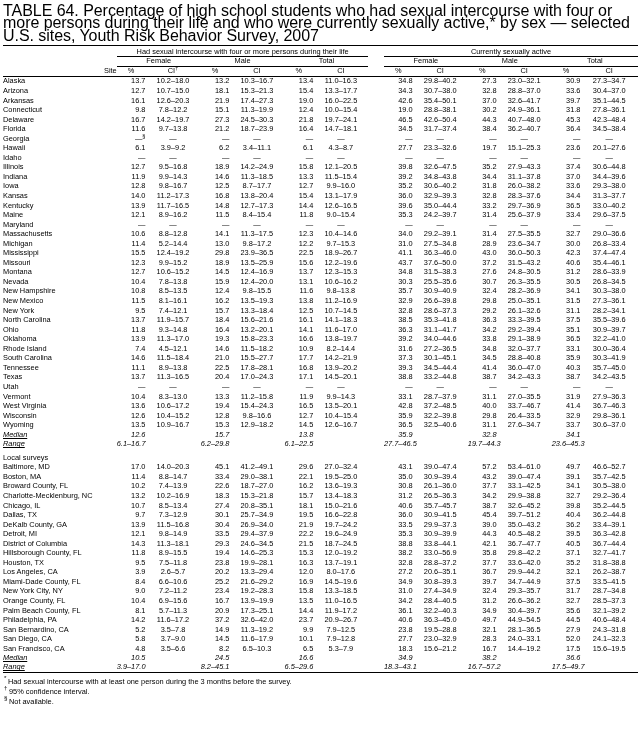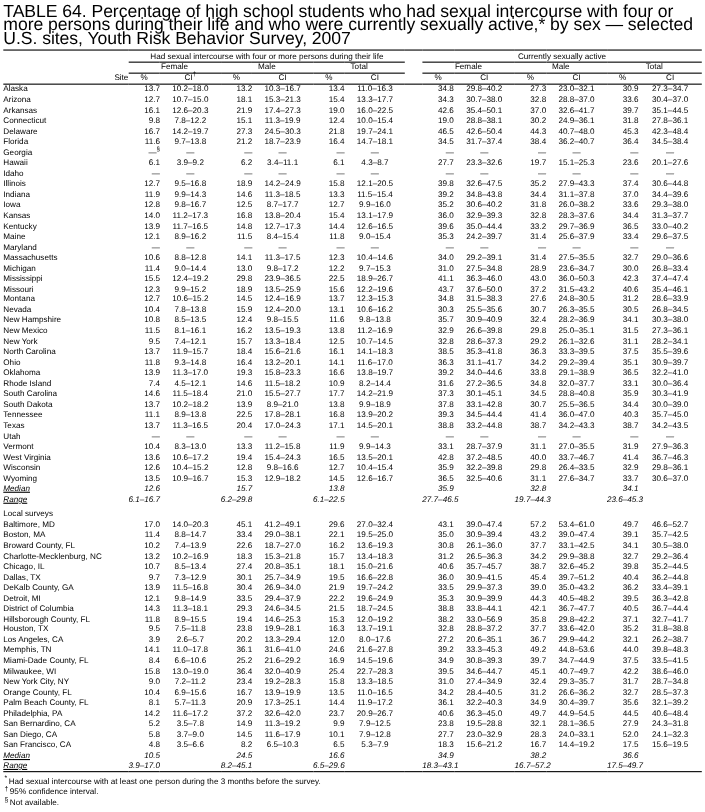--- a/index.html
+++ b/index.html
@@ -421,21 +421,21 @@
           <td class="pct">34.0</td>
           <td class="ci">29.2–39.1</td>
           <td class="pct">31.4</td>
           <td class="ci">27.5–35.5</td>
           <td class="pct bold">32.7</td>
           <td class="ci">29.0–36.6</td>
         </tr>
         <tr class="row">
           <td class="site indent">Michigan</td>
           <td class="pct">11.4</td>
-          <td class="ci">9.0–14.4</td>
+          <td class="ci">5.2–14.4</td>
           <td class="pct">13.0</td>
           <td class="ci">9.8–17.2</td>
           <td class="pct bold">12.2</td>
           <td class="ci">9.7–15.3</td>
           <td></td>
           <td class="pct">31.0</td>
           <td class="ci">27.5–34.8</td>
           <td class="pct">28.9</td>
           <td class="ci">23.6–34.7</td>
           <td class="pct bold">30.0</td>
@@ -627,36 +627,20 @@
           <td class="ci">14.2–21.9</td>
           <td></td>
           <td class="pct">37.3</td>
           <td class="ci">30.1–45.1</td>
           <td class="pct">34.5</td>
           <td class="ci">28.8–40.8</td>
           <td class="pct bold">35.9</td>
           <td class="ci">30.3–41.9</td>
         </tr>
         <tr class="row">
-          <td class="site indent">South Dakota</td>
-          <td class="pct">13.7</td>
-          <td class="ci">10.2–18.2</td>
-          <td class="pct">13.9</td>
-          <td class="ci">8.9–21.0</td>
-          <td class="pct bold">13.8</td>
-          <td class="ci">9.9–18.9</td>
-          <td></td>
-          <td class="pct">37.8</td>
-          <td class="ci">33.1–42.8</td>
-          <td class="pct">30.7</td>
-          <td class="ci">25.5–36.5</td>
-          <td class="pct bold">34.4</td>
-          <td class="ci">30.0–39.0</td>
-        </tr>
-        <tr class="row">
           <td class="site indent">Tennessee</td>
           <td class="pct">11.1</td>
           <td class="ci">8.9–13.8</td>
           <td class="pct">22.5</td>
           <td class="ci">17.8–28.1</td>
           <td class="pct bold">16.8</td>
           <td class="ci">13.9–20.2</td>
           <td></td>
           <td class="pct">39.3</td>
           <td class="ci">34.5–44.4</td>
@@ -985,68 +969,36 @@
           <td class="ci">8.0–17.6</td>
           <td></td>
           <td class="pct">27.2</td>
           <td class="ci">20.6–35.1</td>
           <td class="pct">36.7</td>
           <td class="ci">29.9–44.2</td>
           <td class="pct bold">32.1</td>
           <td class="ci">26.2–38.7</td>
         </tr>
         <tr class="row">
-          <td class="site indent">Memphis, TN</td>
-          <td class="pct">14.1</td>
-          <td class="ci">11.0–17.8</td>
-          <td class="pct">36.1</td>
-          <td class="ci">31.6–41.0</td>
-          <td class="pct bold">24.6</td>
-          <td class="ci">21.6–27.8</td>
-          <td></td>
-          <td class="pct">39.2</td>
-          <td class="ci">33.3–45.3</td>
-          <td class="pct">49.2</td>
-          <td class="ci">44.8–53.6</td>
-          <td class="pct bold">44.0</td>
-          <td class="ci">39.8–48.3</td>
-        </tr>
-        <tr class="row">
           <td class="site indent">Miami-Dade County, FL</td>
           <td class="pct">8.4</td>
           <td class="ci">6.6–10.6</td>
           <td class="pct">25.2</td>
           <td class="ci">21.6–29.2</td>
           <td class="pct bold">16.9</td>
           <td class="ci">14.5–19.6</td>
           <td></td>
           <td class="pct">34.9</td>
           <td class="ci">30.8–39.3</td>
           <td class="pct">39.7</td>
           <td class="ci">34.7–44.9</td>
           <td class="pct bold">37.5</td>
           <td class="ci">33.5–41.5</td>
         </tr>
         <tr class="row">
-          <td class="site indent">Milwaukee, WI</td>
-          <td class="pct">15.8</td>
-          <td class="ci">13.0–19.0</td>
-          <td class="pct">36.4</td>
-          <td class="ci">32.0–40.9</td>
-          <td class="pct bold">25.4</td>
-          <td class="ci">22.7–28.3</td>
-          <td></td>
-          <td class="pct">39.5</td>
-          <td class="ci">34.6–44.7</td>
-          <td class="pct">45.1</td>
-          <td class="ci">40.7–49.7</td>
-          <td class="pct bold">42.2</td>
-          <td class="ci">38.6–46.0</td>
-        </tr>
-        <tr class="row">
           <td class="site indent">New York City, NY</td>
           <td class="pct">9.0</td>
           <td class="ci">7.2–11.2</td>
           <td class="pct">23.4</td>
           <td class="ci">19.2–28.3</td>
           <td class="pct bold">15.8</td>
           <td class="ci">13.3–18.5</td>
           <td></td>
           <td class="pct">31.0</td>
           <td class="ci">27.4–34.9</td>

